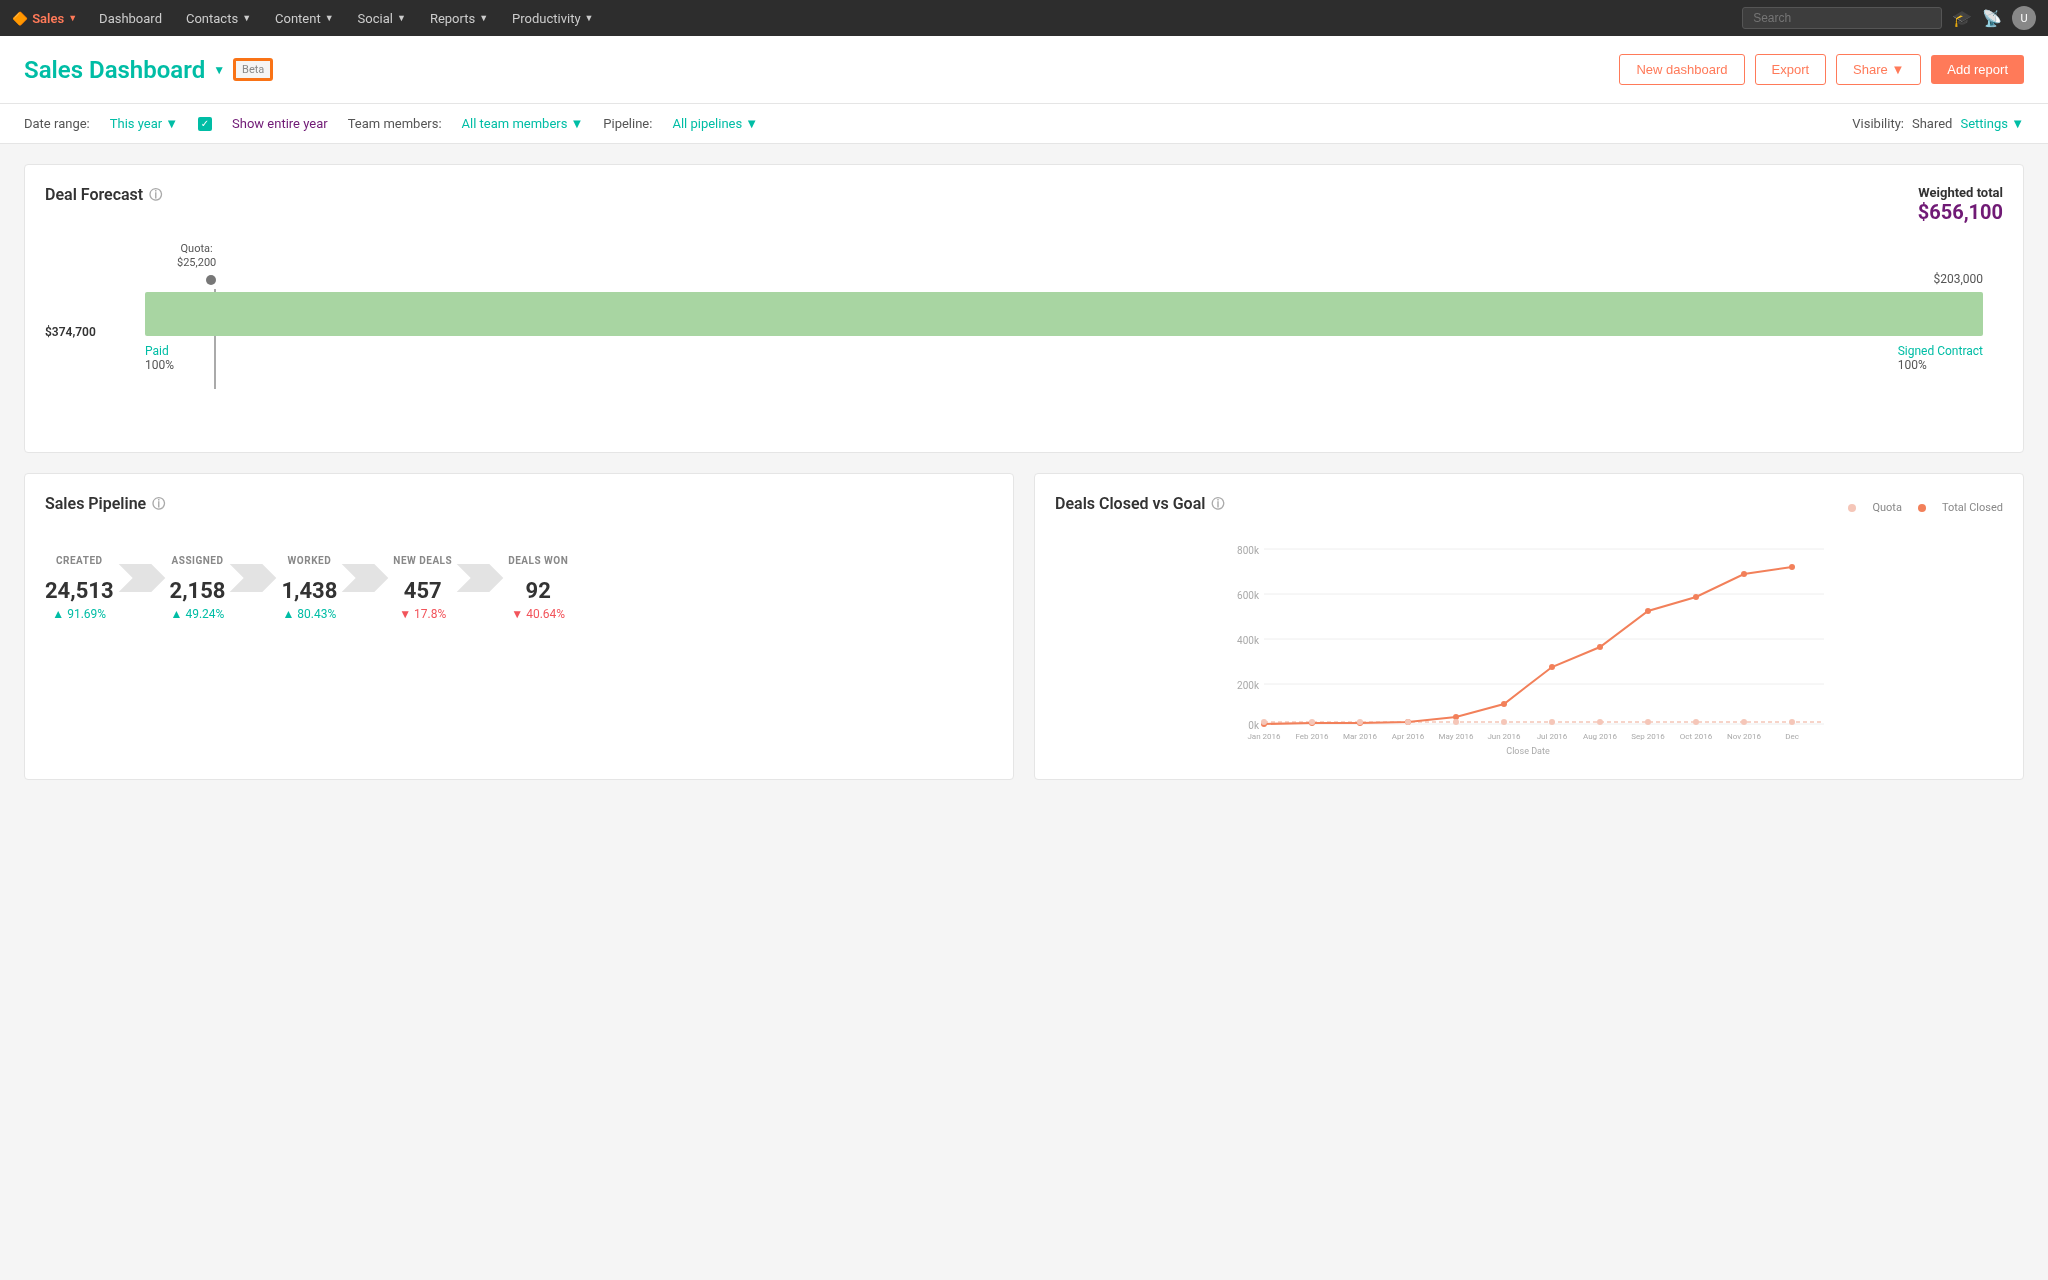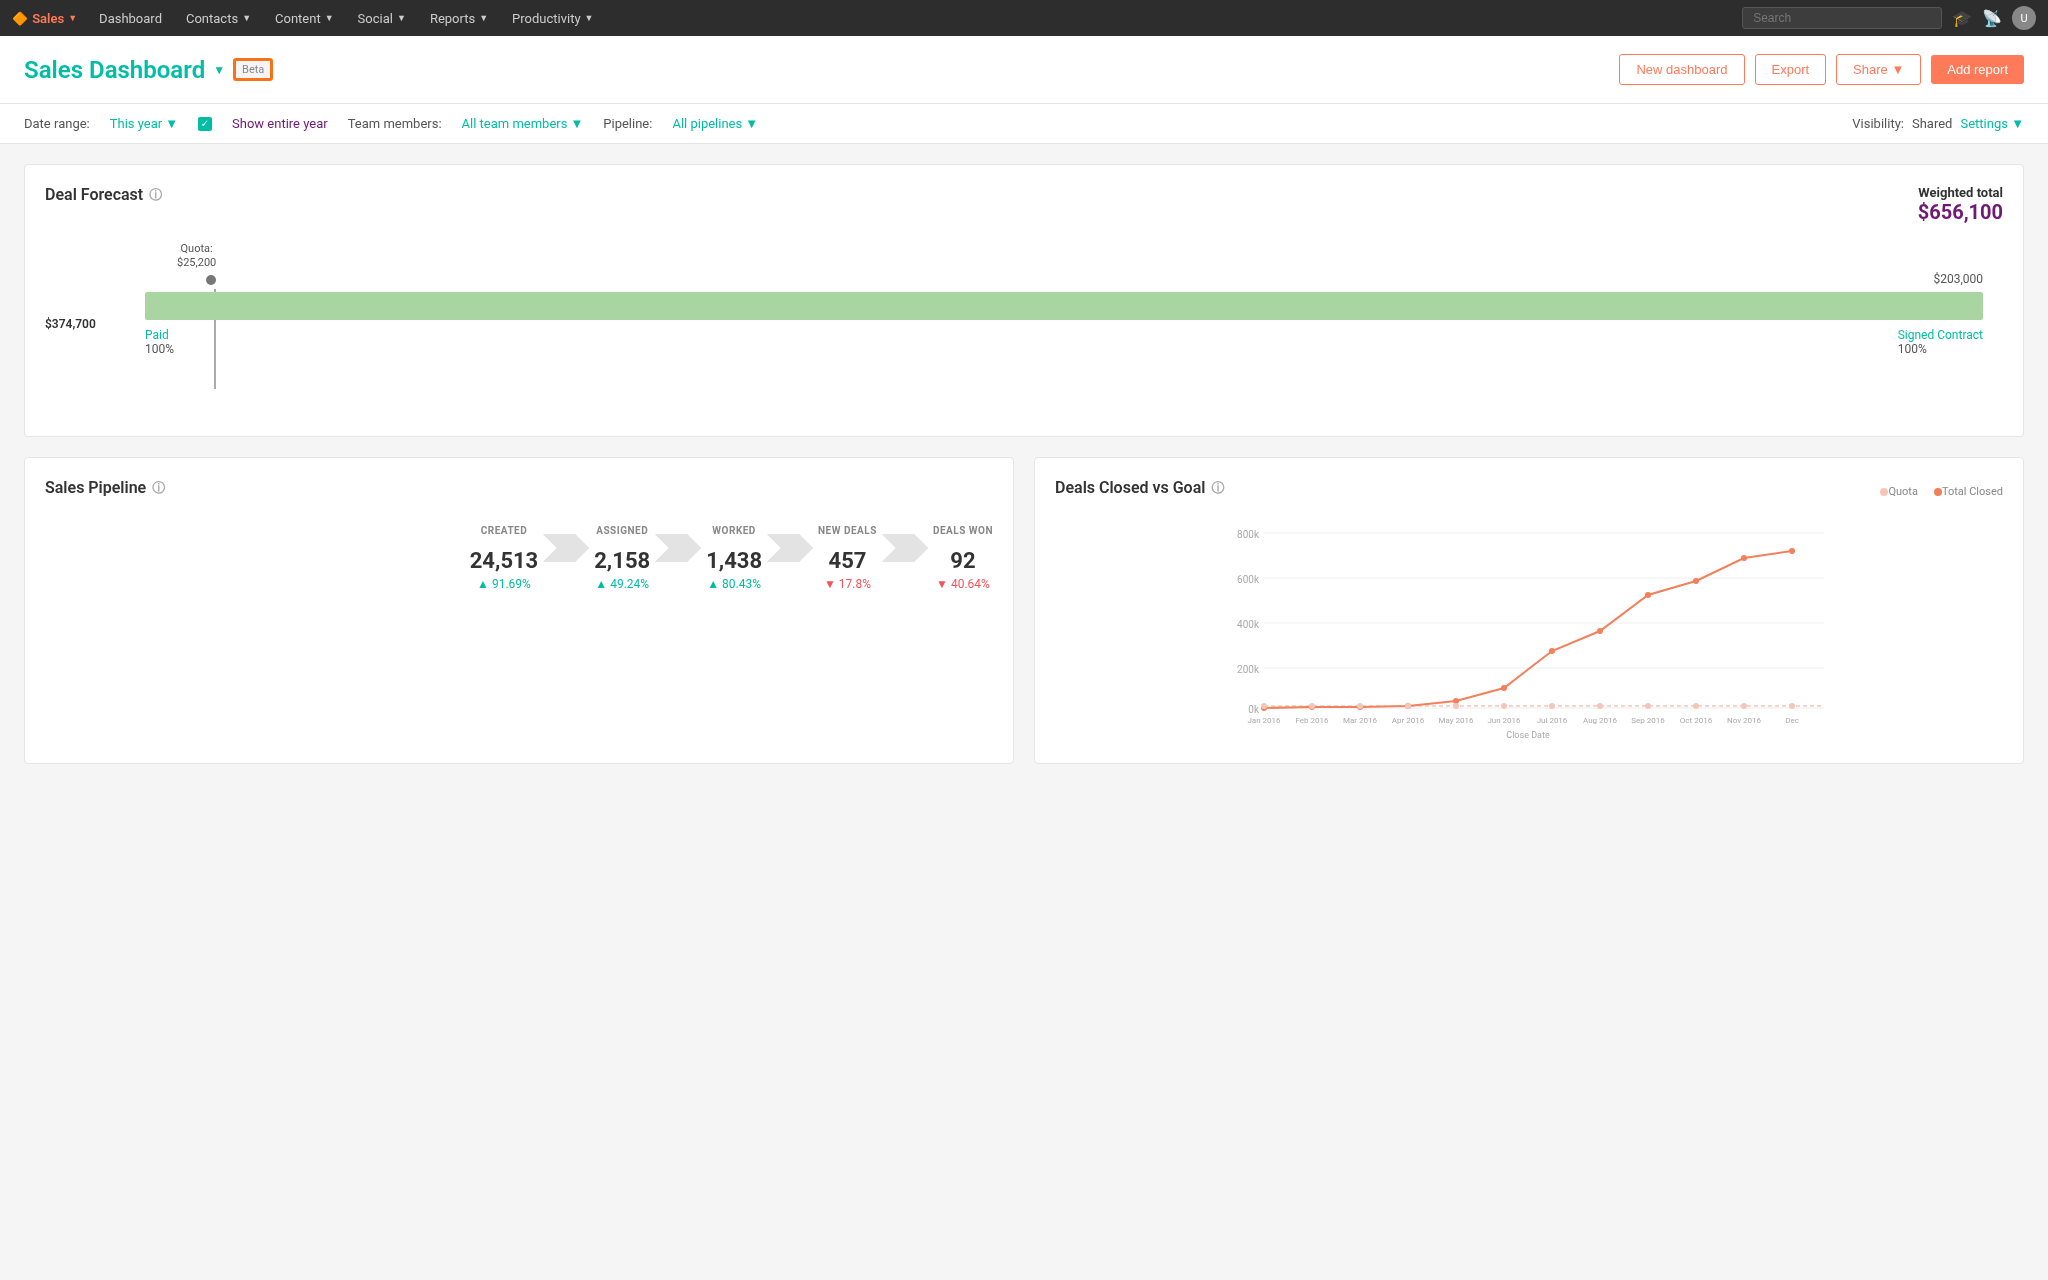--- a/index.html
+++ b/index.html
@@ -201,22 +201,22 @@
       display: grid;
       grid-template-columns: 1fr 1fr;
       gap: 20px;
     }
 
     
     .pipeline-stages {
       display: flex;
       align-items: center;
       gap: 4px;
-      margin-top: 28px;
-      justify-content: flex-end;
+      margin-top: 42px;
+      justify-content: flex-start;
     }
     .pipeline-stage {
       display: flex;
       flex-direction: column;
       align-items: center;
     }
     .pipeline-stage-header {
       font-size: 10px;
       font-weight: 700;
       color: #888;
@@ -256,21 +256,21 @@
     .chart-legend {
       display: flex;
       gap: 16px;
       justify-content: flex-end;
       margin-bottom: 8px;
       font-size: 11px;
     }
     .legend-item {
       display: flex;
       align-items: center;
-      gap: 0;
+      gap: 16px;
       color: #888;
     }
     .legend-dot {
       width: 8px; height: 8px;
       border-radius: 50%;
     }
     .chart-svg {
       width: 100%;
       height: 100%;
     }
@@ -390,21 +390,21 @@
           <span>$25,200</span>
         </div>
         <div style="width:10px;height:10px;border-radius:50%;background:#777;margin:4px 0;"></div>
         <div style="width:2px;height:100px;background:#aaa;"></div>
       </div>
 
       <div style="position:absolute; left:0; top:50%; transform:translateY(-50%); font-size:12px; color:#333; font-weight:600;">
         <span>$374,700</span>
       </div>
 
-      <div style="height:28px; background:#a8d5a2; border-radius:2px; position:relative;padding-left:19px;">
+      <div style="height:44px; background:#a8d5a2; border-radius:2px; position:relative;padding-left:19px;">
         <div style="position:absolute; right:0; top:-20px; font-size:12px; color:#555;">
           <span>$203,000</span>
         </div>
       </div>
 
       <div style="display:flex; justify-content:space-between; margin-top:8px;">
         <div>
           <div style="color:#00bda5; font-size:12px; cursor:pointer;">Paid</div>
           <div style="font-size:12px; color:#555;">100%</div>
         </div>

